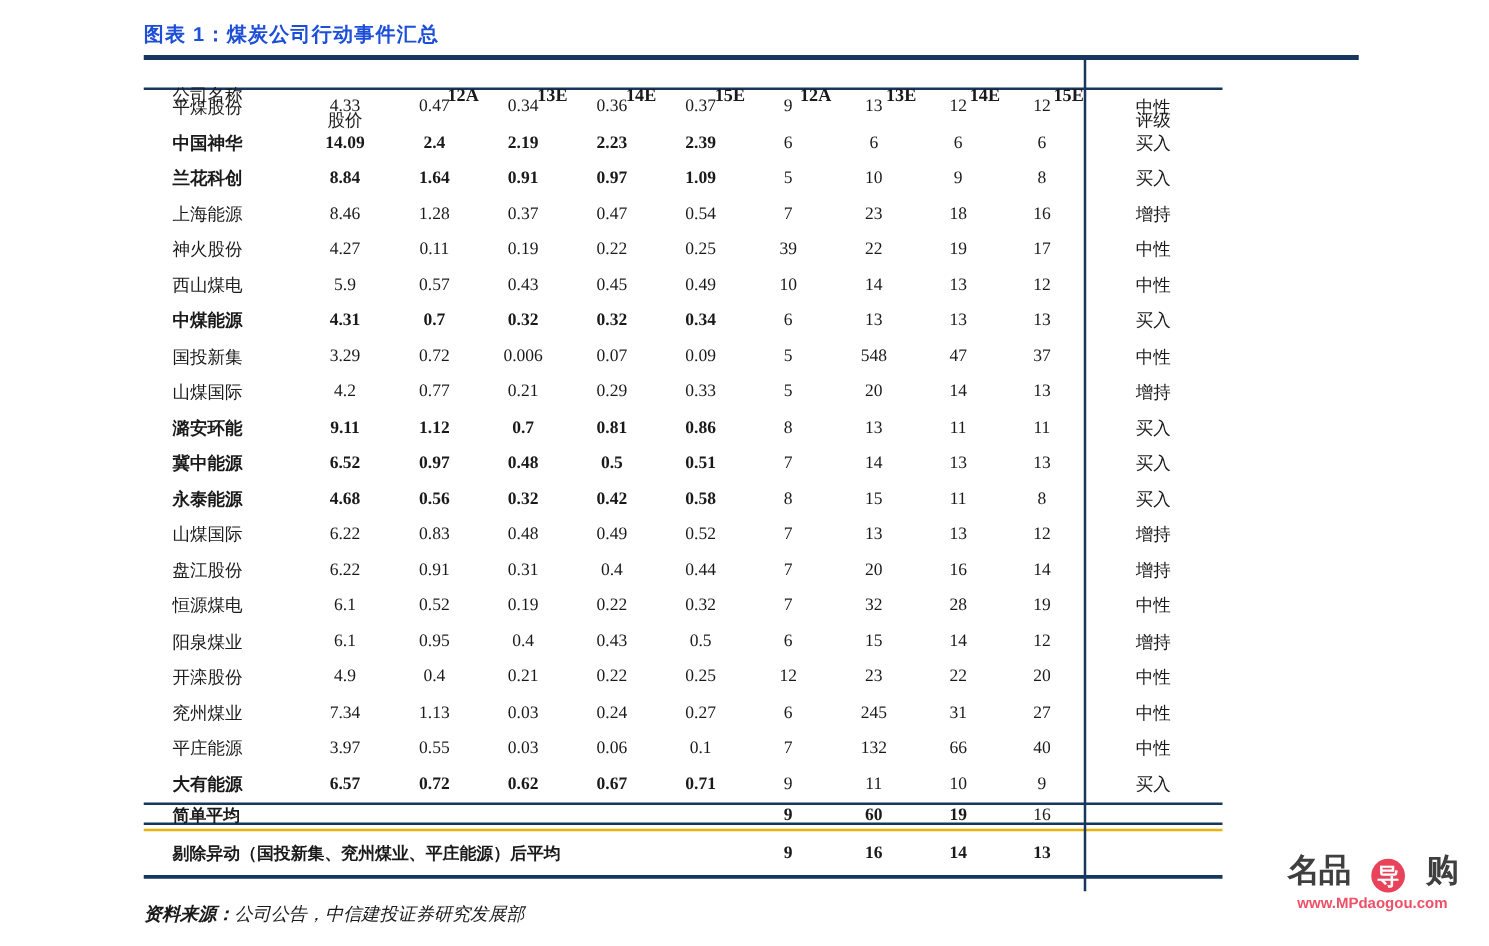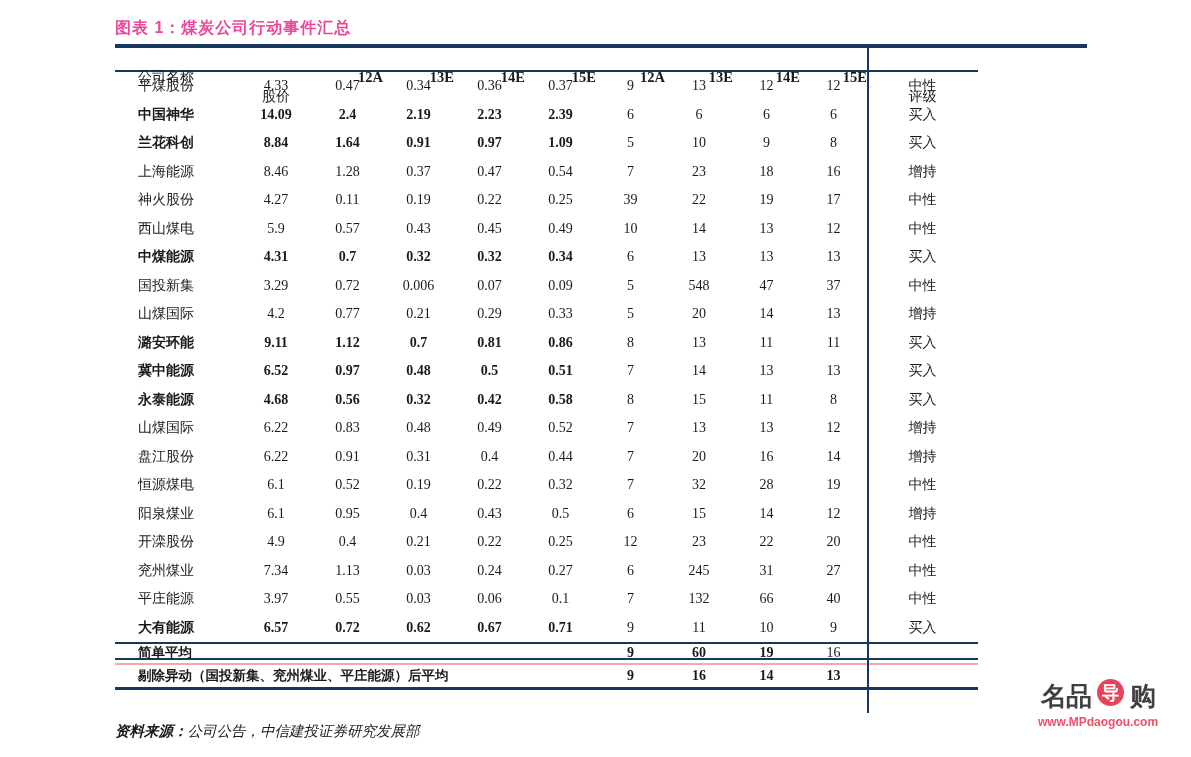--- a/index.html
+++ b/index.html
@@ -2,21 +2,21 @@
 <html><head>
 <meta charset="utf-8">
 <style>
   * { margin:0; padding:0; box-sizing:border-box; }
   html,body { width:1191px; height:757px; background:#ffffff; overflow:hidden; }
   body { font-family:"Liberation Serif","DejaVu Serif",serif; color:#1a1a1a; position:relative; }
 
   .figure-title {
     position:absolute; left:115px; top:18px;
     font-family:"Liberation Sans","DejaVu Sans",sans-serif;
-    font-weight:bold; font-size:16px; letter-spacing:1px; color:#ec4899;
+    font-weight:bold; font-size:16px; letter-spacing:1px; color:#1d4ed8;
   }
   .title-rule {
     position:absolute; left:115px; top:44px; width:972px; height:4px; background:#17375e;
   }
 
   .table-wrap { position:absolute; left:115px; top:48px; width:863px; }
 
   .grid-row { display:grid; align-items:center;
     grid-template-columns:125px 72px 71px 71px 71px 71px 69px 68px 67px 67px 111px; }
 
@@ -26,35 +26,35 @@
   .thead .hcn { text-align:center;margin-top:40px; }
 
   .tbody { border-bottom:2px solid #17375e; }
   .trow { height:28.5px; font-size:14px; }
   .trow .name { padding-left:23px; }
   .num { text-align:center; }
   .rating { text-align:center; }
   .boldrow .name, .boldrow .price, .boldrow .eps { font-weight:bold; }
 
   .summary1 { height:16px; border-bottom:2px solid #17375e; }
-  .summary2 { margin-top:3px; border-top:2px solid #fca5a5; border-bottom:3px solid #17375e; height:27px; }
+  .summary2 { margin-top:3px; border-top:2px solid #eab308; border-bottom:3px solid #17375e; height:40px; }
   .sum-label { grid-column:1 / 7; padding-left:23px;
     font-family:"Liberation Sans","DejaVu Sans",sans-serif;
     font-weight:bold; font-size:13.5px; }
   .sum-val { text-align:center; font-size:14px; }
   .sum-val.b { font-weight:bold; }
 
   .v-divider { position:absolute; left:752px; top:0; width:2px; height:665px; background:#17375e; }
 
   .source-note { position:absolute; left:115px; top:722px; font-size:14.5px; font-style:italic; }
   .source-note .prefix { font-weight:bold; }
 
   .watermark { position:absolute; left:1028px; top:679px; width:140px; text-align:center;
     font-family:"Liberation Sans","DejaVu Sans",sans-serif; }
-  .logo-row { display:flex; align-items:flex-start; justify-content:center; gap:6px; }
+  .logo-row { display:flex; align-items:flex-end; justify-content:center; gap:17px; }
   .lg-dark { font-weight:900; font-size:26px; color:#3f3f3f; letter-spacing:-1px; }
   .lg-circle { display:inline-flex; align-items:center; justify-content:center;
     width:27px; height:27px; border-radius:50%; background:#e8435a; color:#fff;
     font-weight:900; font-size:18px; }
   .logo-url { margin-top:1px; color:#ef5068; font-size:12px; font-weight:bold; }
 </style>
 </head>
 <body>
 
 <div class="figure-title">图表 1：煤炭公司行动事件汇总</div>

